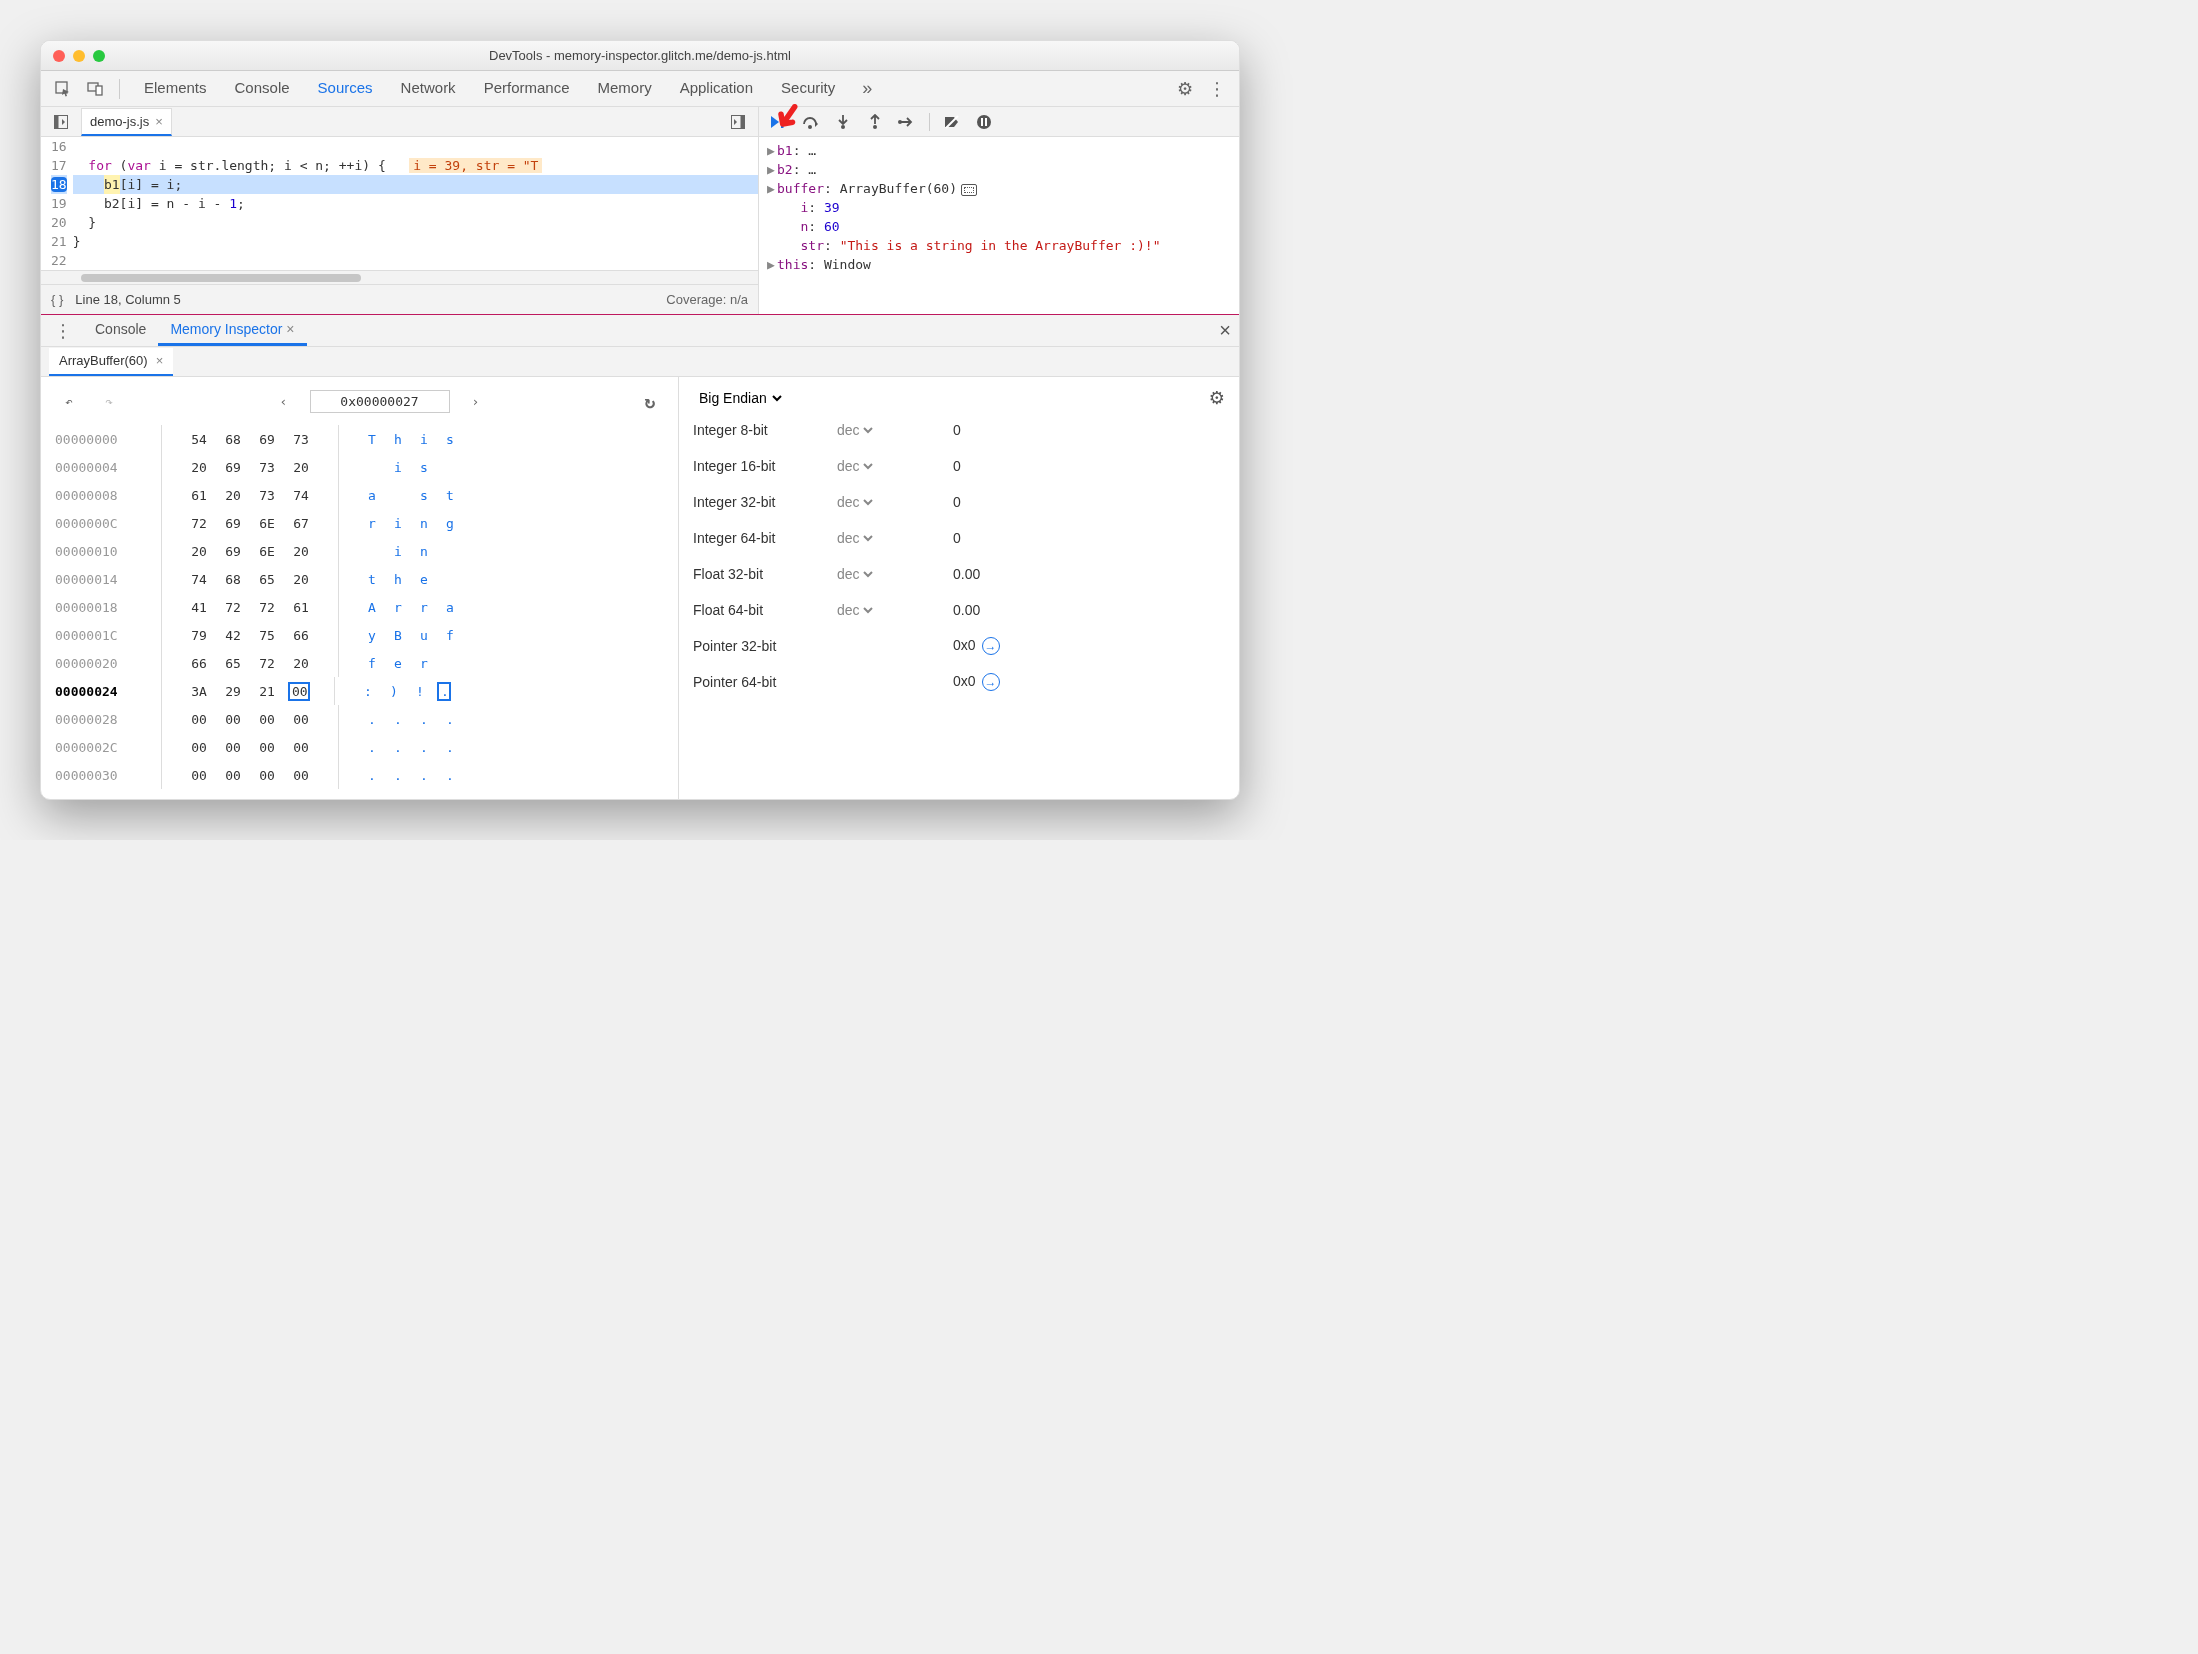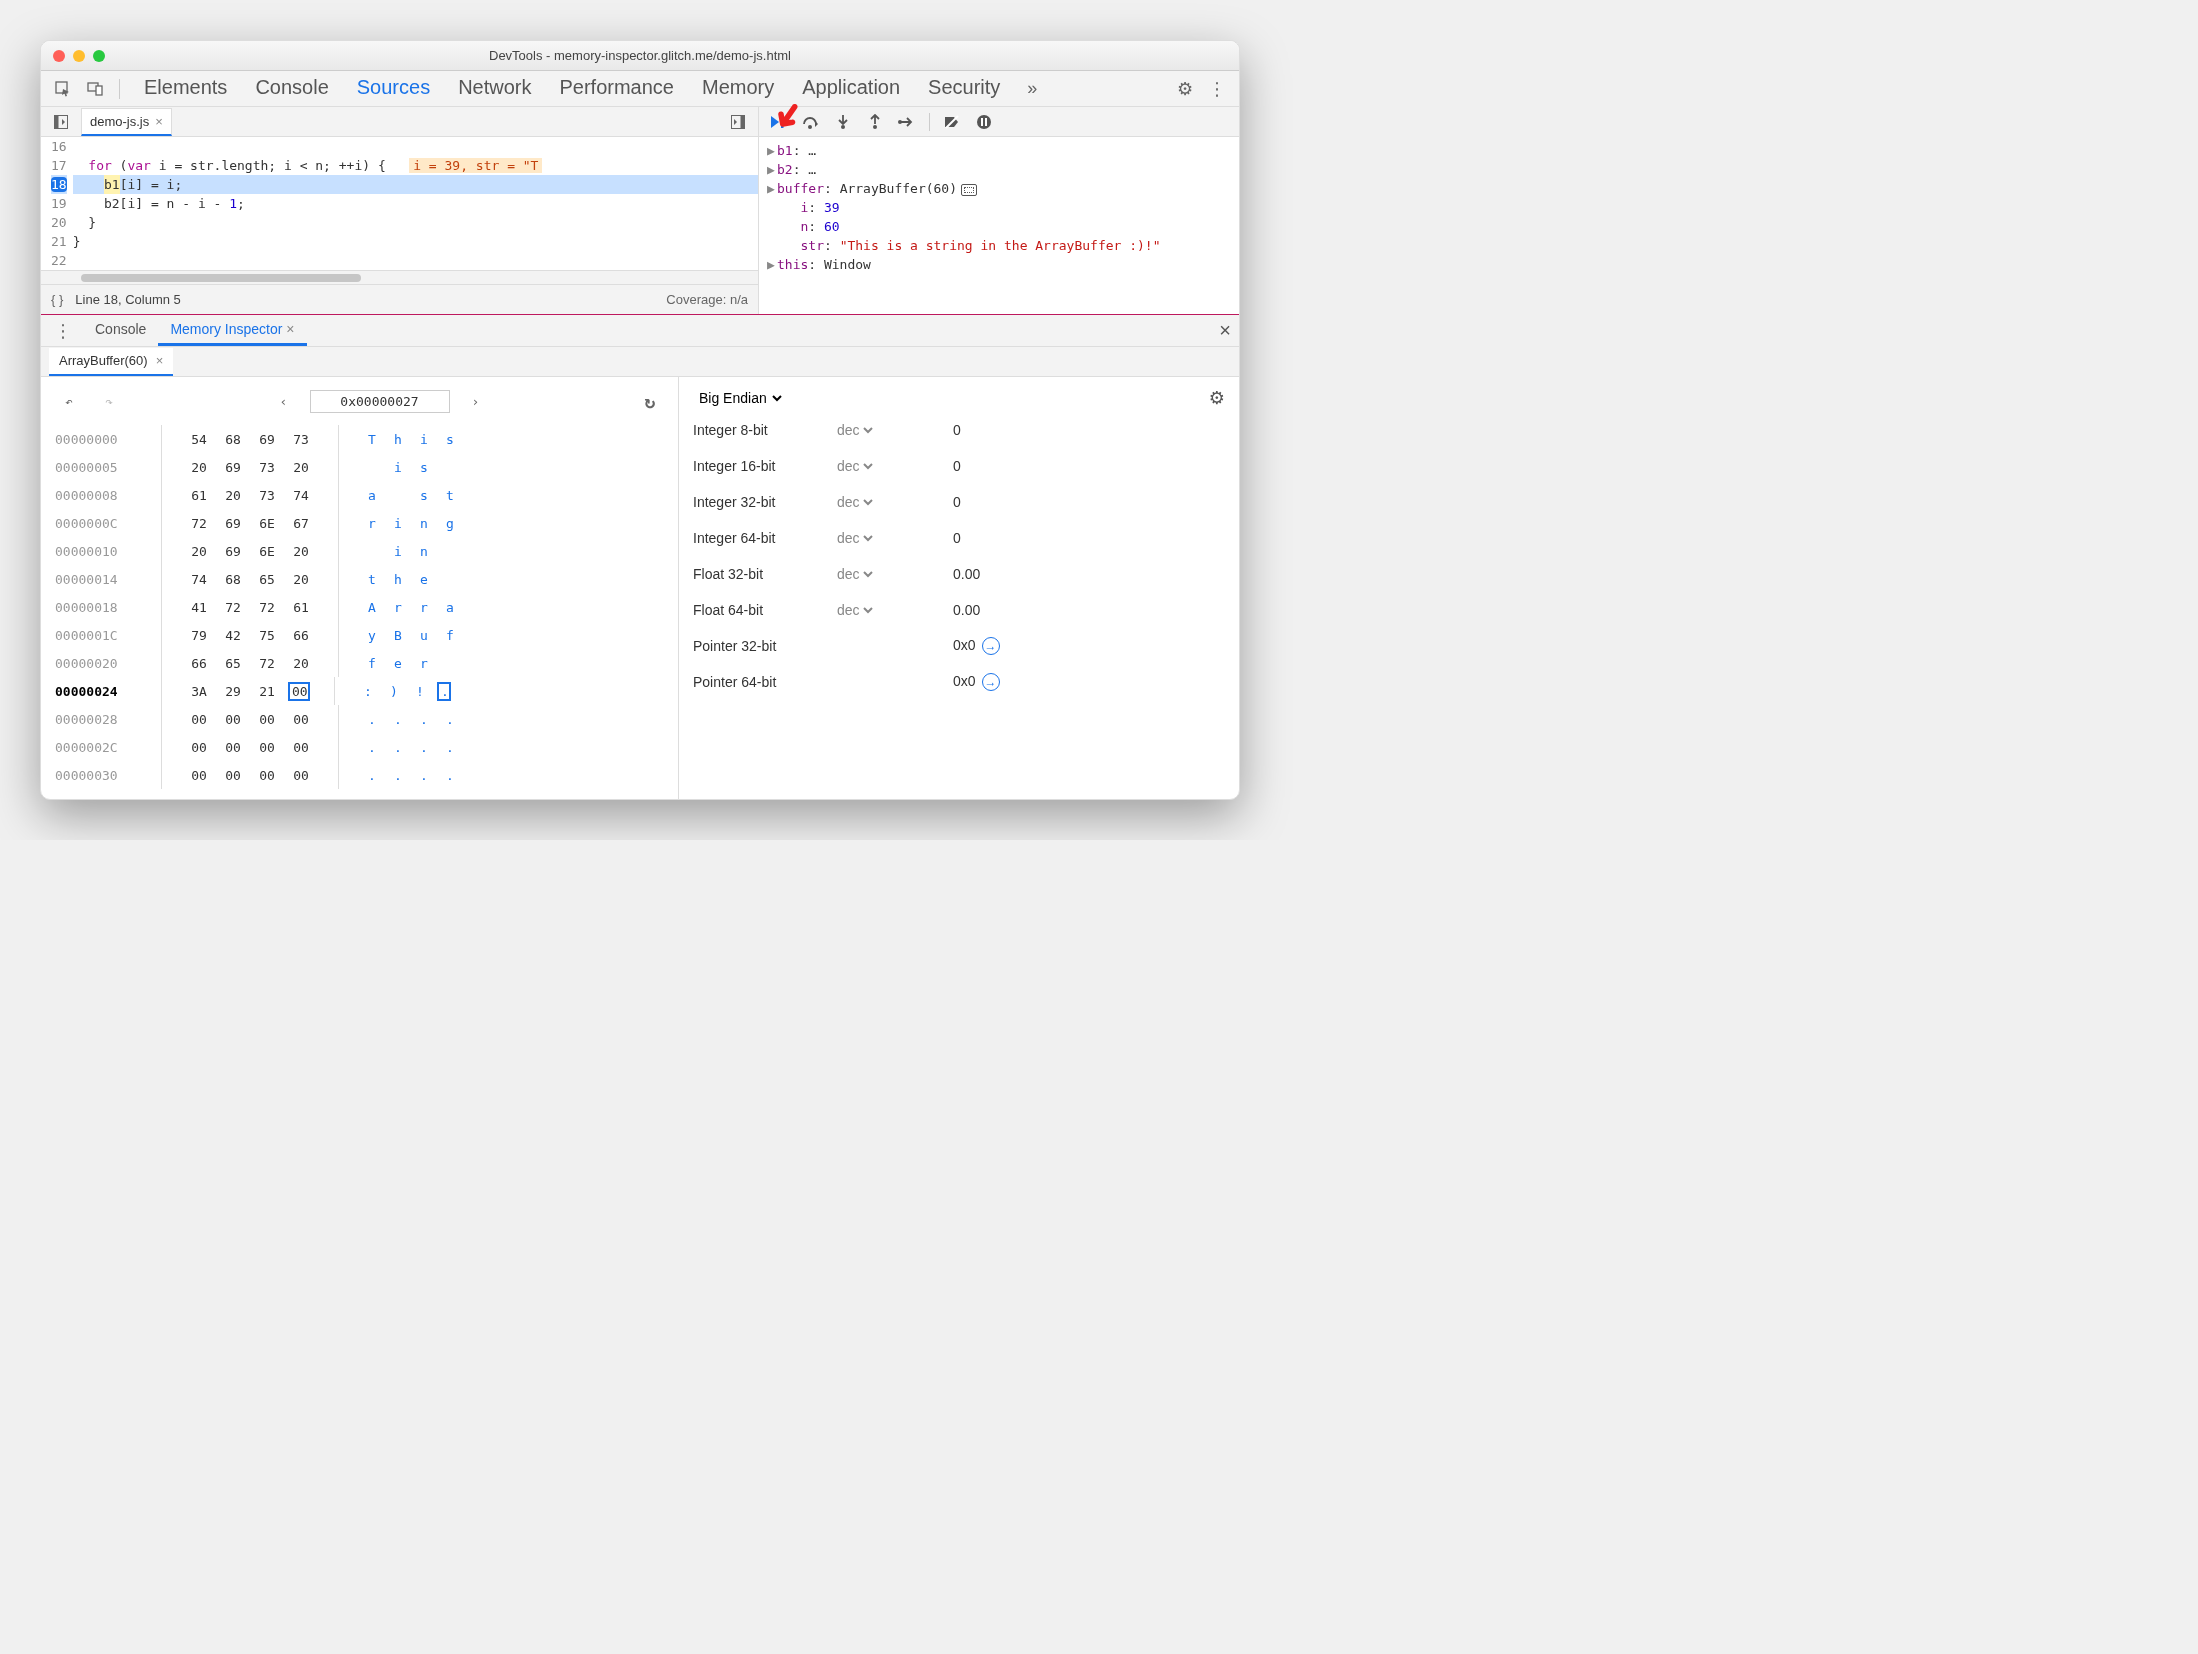--- a/index.html
+++ b/index.html
@@ -5,21 +5,21 @@
 * { box-sizing: border-box; margin: 0; padding: 0; }
 body { font-family: -apple-system, "Helvetica Neue", Arial, sans-serif; font-size: 14px; background: #f0f0f0; padding: 40px; color: #333; }
 .window { width: 1200px; background: #fff; border-radius: 10px; box-shadow: 0 16px 48px rgba(0,0,0,.35); overflow: hidden; border: 1px solid #ddd; }
 .titlebar { background: linear-gradient(#f7f7f7,#e9e9e9); height: 30px; display: flex; align-items: center; padding: 0 12px; border-bottom: 1px solid #ccc; position: relative; }
 .traffic { display: flex; gap: 8px; }
 .tl { width: 12px; height: 12px; border-radius: 50%; }
 .tl.r{background:#ff5f57;} .tl.y{background:#ffbd2e;} .tl.g{background:#28c940;}
 .titlebar .title { position: absolute; left: 0; right: 0; text-align: center; font-size: 13px; color: #444; pointer-events:none; }
 .toolbar1 { display: flex; align-items: center; height: 36px; border-bottom: 1px solid #ddd; background: #f3f3f3; padding: 0 8px; gap: 4px; }
 .icbtn { width: 28px; height: 28px; display: inline-flex; align-items: center; justify-content: center; color: #666; border-radius: 3px; cursor:pointer; }
-.tab1 { padding: 16px 14px; color: #555; cursor: pointer; font-size: 20px; }
+.tab1 { padding: 16px 14px; color: #555; cursor: pointer; font-size: 15px; }
 .tab1.active { color: #1a73e8; border-bottom: 3px solid #1a73e8; }
 .toolbar-fill{flex:1;}
 
 .split-top { display: flex; border-bottom: 1px solid #be185d; }
 .src-left { flex: 1; display: flex; flex-direction: column; border-right: 1px solid #ddd; min-width: 0; }
 .tabbar { display: flex; align-items: center; height: 30px; border-bottom: 1px solid #ddd; background: #f3f3f3; padding: 0 6px; gap: 6px; }
 .filetab { background: #fff; border: 1px solid #ddd; border-bottom: 2px solid #1a73e8; height: 28px; display: flex; align-items: center; padding: 0 8px; gap: 6px; font-size: 13px; }
 .filetab .x { color: #888; cursor: pointer; }
 .code-area { display: flex; font-family: Menlo, Consolas, monospace; font-size: 13px; overflow: hidden; }
 .gutter { text-align: right; color: #888; padding: 0 6px 0 10px; background: #fff; }
@@ -268,21 +268,21 @@
             </span>
             <span class="hx-sep"></span>
             <span class="hx-ascii">
               <span>T</span>
               <span>h</span>
               <span>i</span>
               <span>s</span>
             </span>
           </div>
           <div class="hx-row">
-            <span class="hx-addr">00000005</span>
+            <span class="hx-addr">00000004</span>
             <span class="hx-sep"></span>
             <span class="hx-bytes">
               <span>20</span>
               <span>69</span>
               <span>73</span>
               <span>20</span>
             </span>
             <span class="hx-sep"></span>
             <span class="hx-ascii">
               <span>&nbsp;</span>

